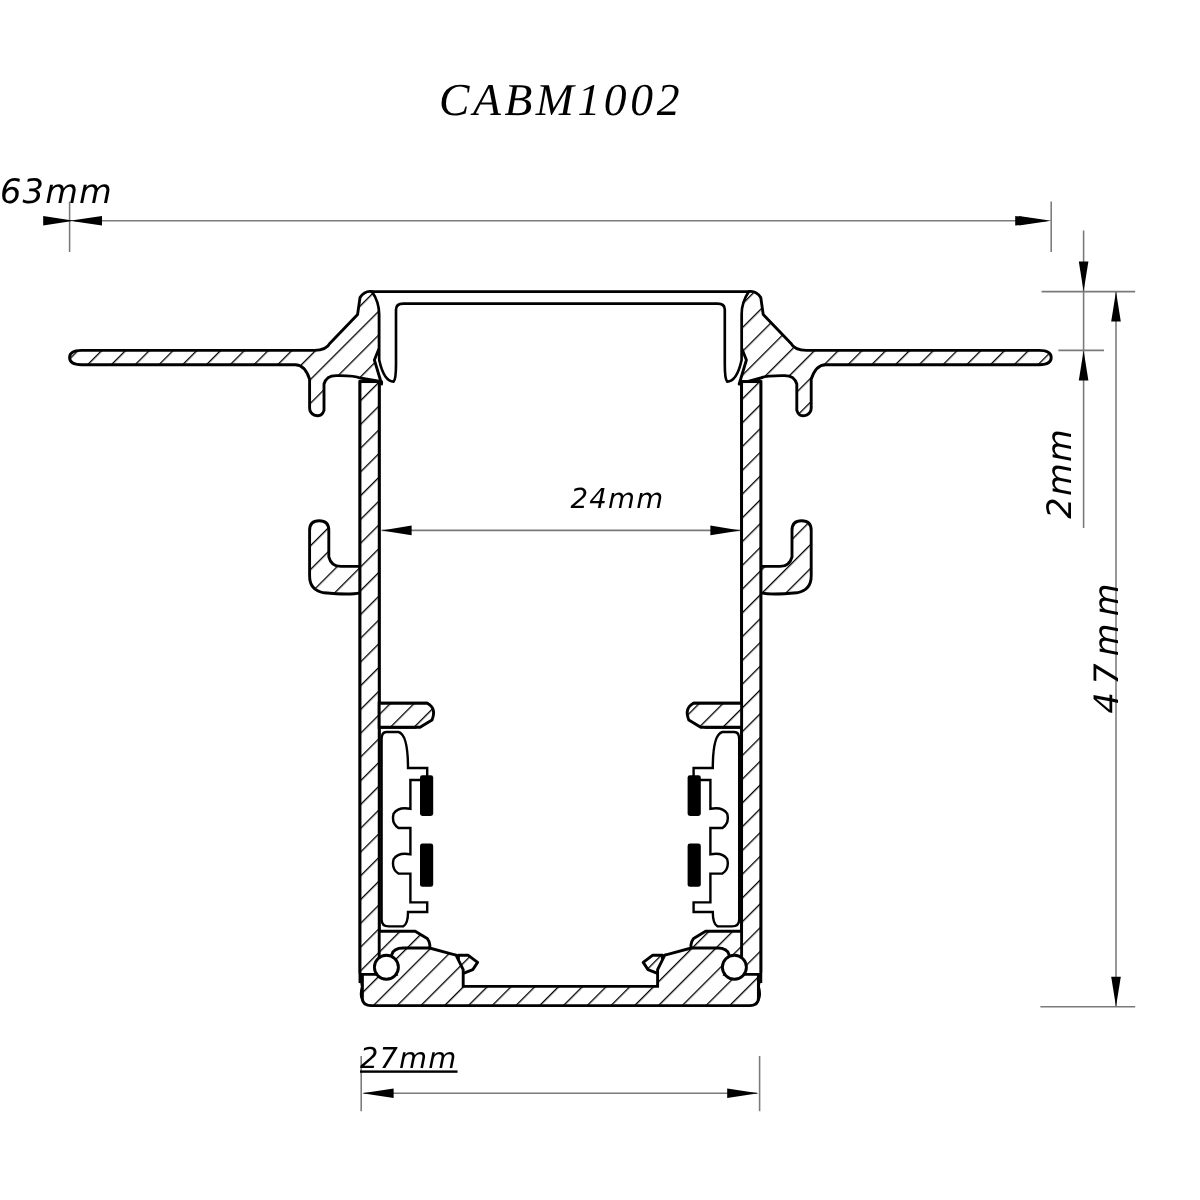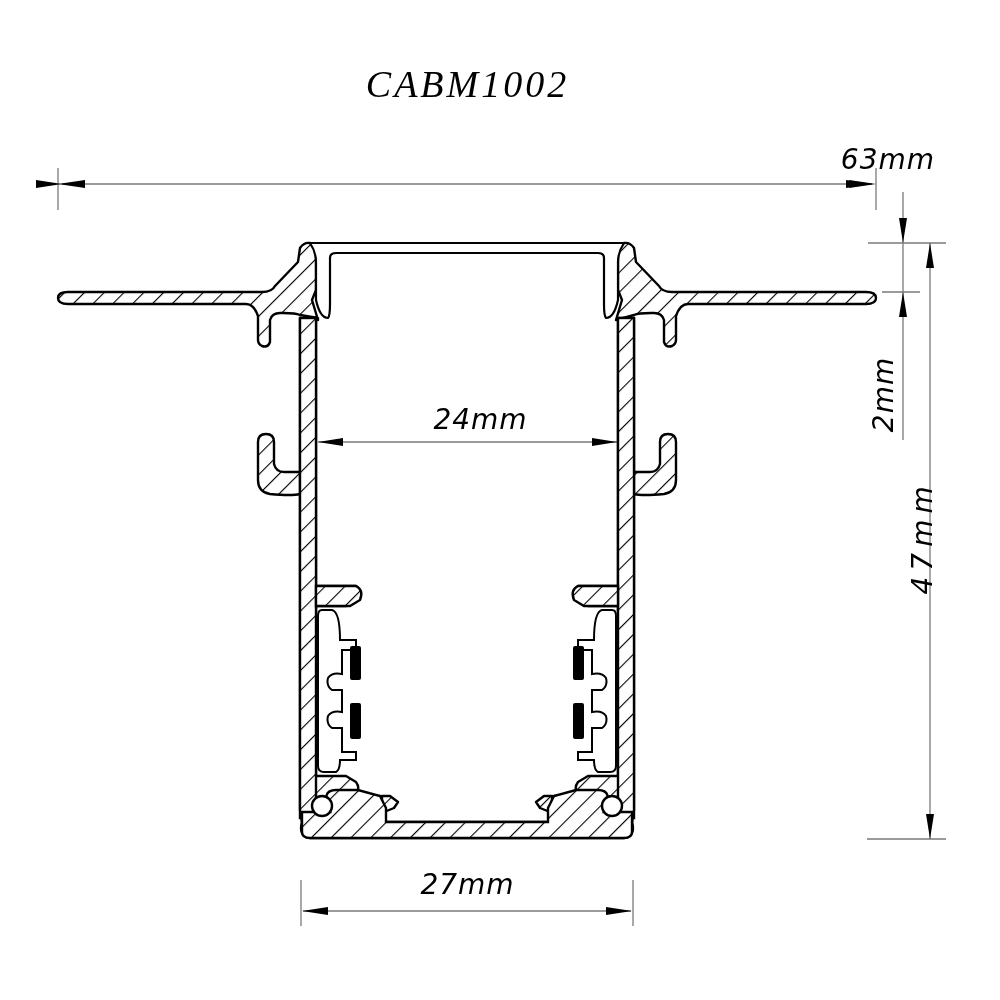--- a/index.html
+++ b/index.html
@@ -1,22 +1,22 @@
 <!DOCTYPE html>
 <html><head>
 <meta charset="utf-8">
 <style>
   html, body { margin:0; padding:0; background:#ffffff; }
   body { width:1000px; height:1000px; position:relative; overflow:hidden; font-family:"DejaVu Sans", sans-serif; }
   #drawing { position:absolute; left:0; top:0; width:1000px; height:1000px; }
   .label { position:absolute; font-family:"DejaVu Sans", sans-serif; font-style:italic; color:#000; white-space:nowrap; letter-spacing:1px; }
   .title { left:0; width:935px; top:62px; text-align:center; font-size:38px; letter-spacing:3px;font-family:Liberation Serif, serif; }
-  .dim-63 { left:0; width:935px; top:143px; text-align:right; font-size:28px; }
-  .dim-24 { left:13px; width:935px; top:403px; text-align:center; font-size:28px; }
-  .dim-27 { left:300px; width:335px; top:868px; text-align:center; font-size:28px; }
+  .dim-63 { left:0; width:935px; top:143px; text-align:left; font-size:28px; }
+  .dim-24 { left:1px; width:935px; top:403px; text-align:center; font-size:23px;padding-left:46px; }
+  .dim-27 { left:300px; width:335px; top:868px; text-align:left; font-size:24px;text-decoration:underline; }
   .dim-2 { left:838px; top:378px; font-size:28px; transform:rotate(-90deg); transform-origin:center; width:90px; text-align:center; }
   .dim-47 { left:867px; top:523px; font-size:28px; transform:rotate(-90deg); transform-origin:center; width:110px; text-align:center; letter-spacing:6px; }
 </style>
 </head>
 <body>
 
 <svg id="drawing" viewBox="0 0 1000 1000" xmlns="http://www.w3.org/2000/svg">
   <defs>
     <pattern id="hatch" patternUnits="userSpaceOnUse" width="14" height="14" patternTransform="rotate(45)">
       <rect width="14" height="14" fill="#fff"></rect>

